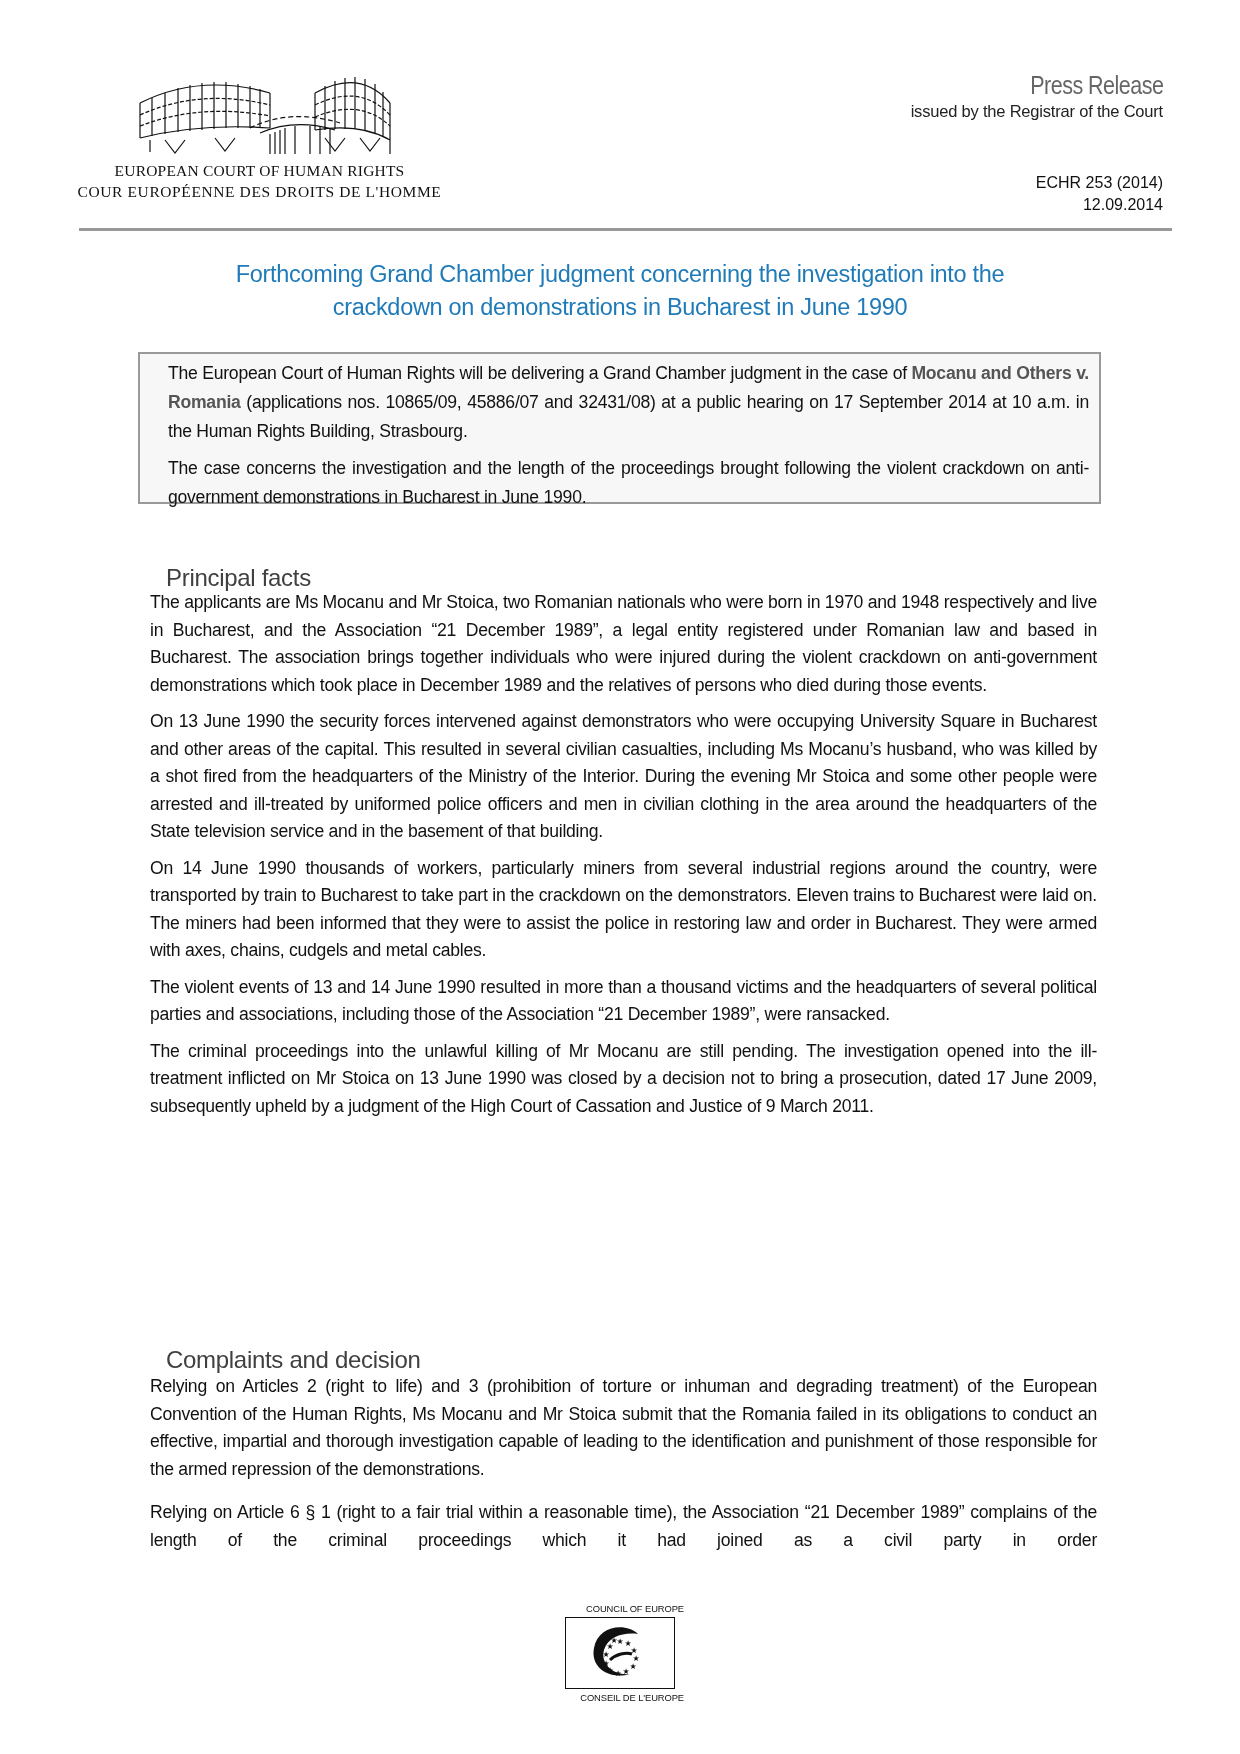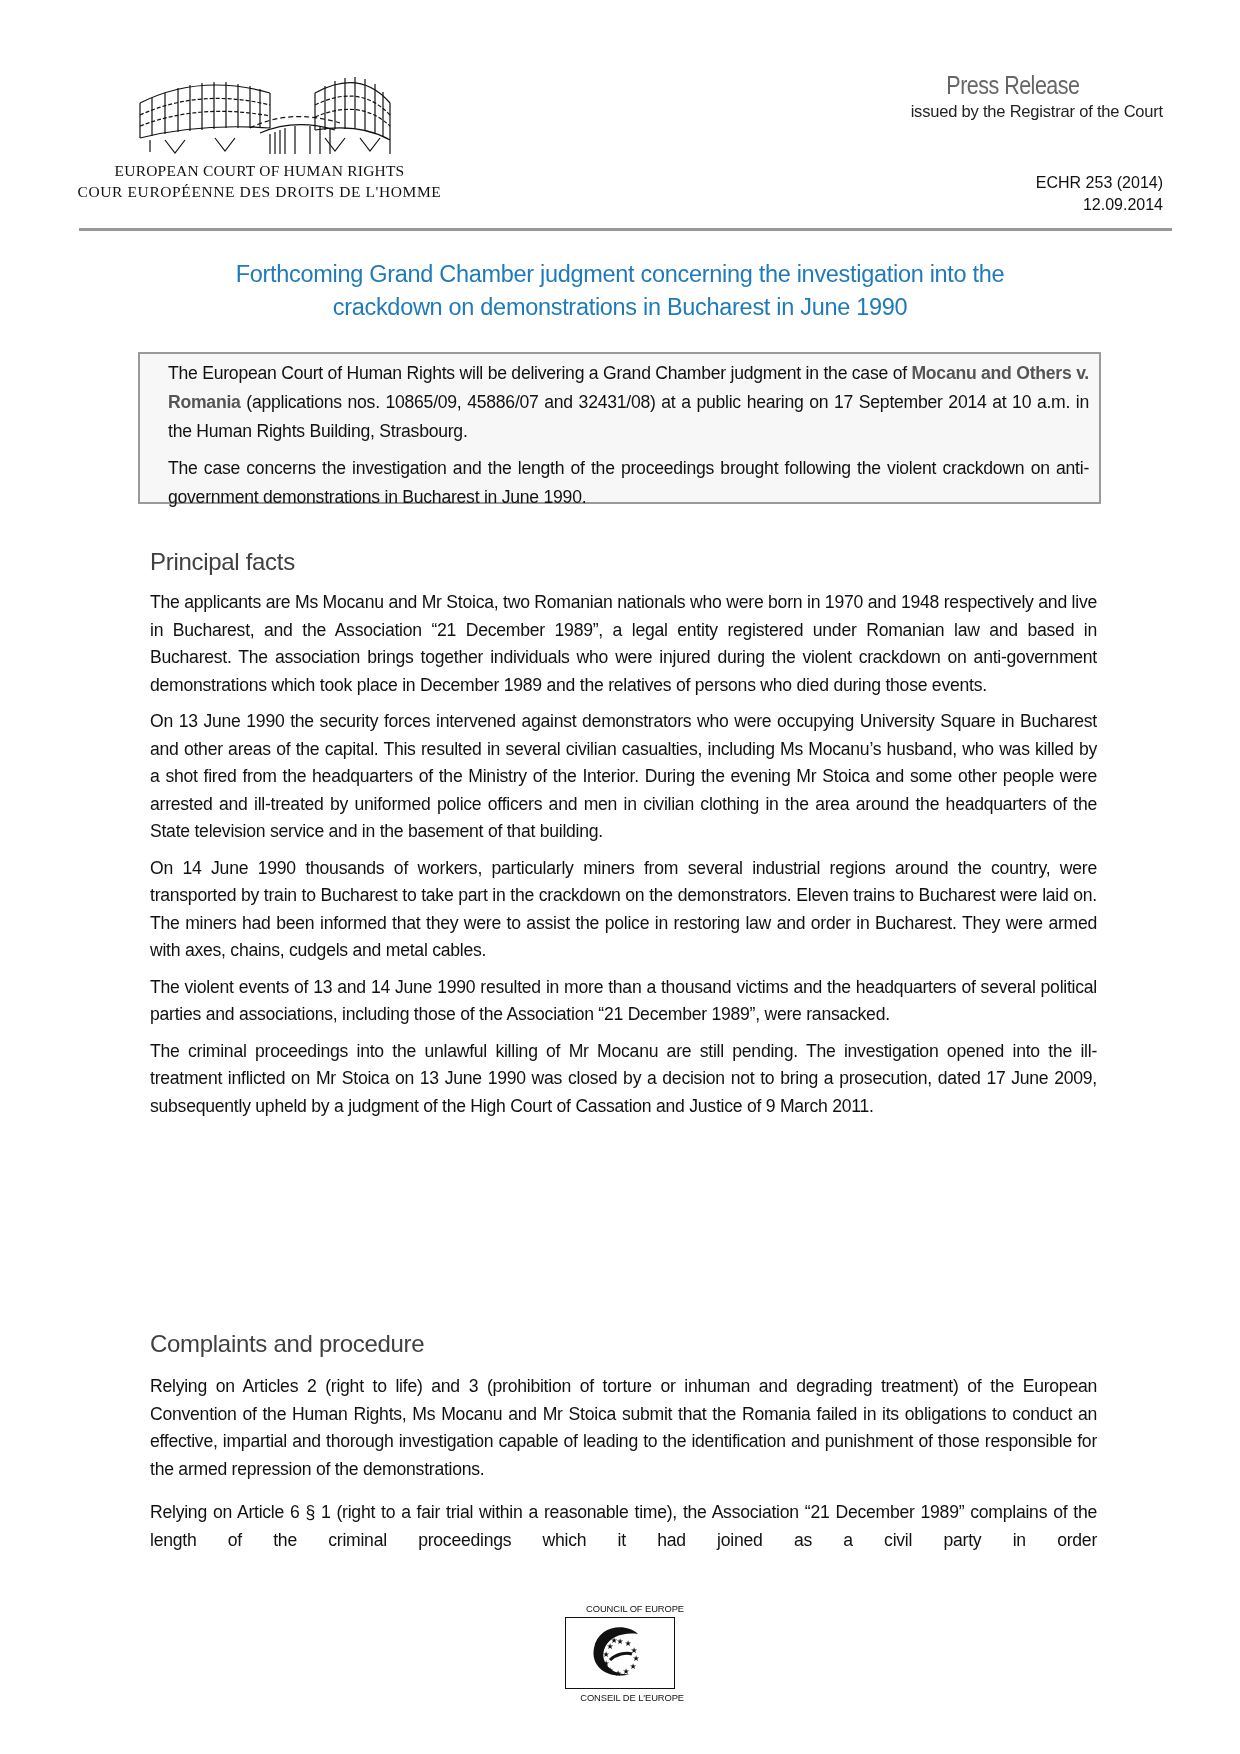--- a/index.html
+++ b/index.html
@@ -44,21 +44,21 @@
     .court-name-fr {
       font-size: 15.5px;
       margin-top: 3px;
       letter-spacing: 0.6px;
     }
 
     .press-block {
       position: absolute;
       right: 77px;
       top: 70px;
-      text-align: left;
+      text-align: right;
     }
     .press-title {
       font-size: 25px;
       color: #666666;
       font-family: "Liberation Sans Narrow", "Liberation Sans", sans-serif;
       letter-spacing: -0.6px;
       transform: scaleX(0.86);
       transform-origin: right center;
       line-height: 30px;
     }
@@ -132,21 +132,21 @@
       text-align: justify;
       letter-spacing: -0.25px;
     }
     .body-col p { margin: 0 0 9px 0; }
     .section-heading {
       position: absolute;
       left: 150px;
       color: #404040;
       font-size: 24px;
       font-weight: normal;
-      margin: 0;
+      margin: 16px;
       letter-spacing: -0.3px;
     }
 
     
     .coe-logo {
       position: absolute;
       left: 556px;
       top: 1603px;
       width: 128px;
       text-align: center;
@@ -256,21 +256,21 @@
 
   <h2 class="section-heading" style="top:548px;">Principal facts</h2>
   <div class="body-col" style="top:589px;">
     <p>The applicants are Ms Mocanu and Mr Stoica, two Romanian nationals who were born in 1970 and 1948 respectively and live in Bucharest, and the Association “21 December 1989”, a legal entity registered under Romanian law and based in Bucharest. The association brings together individuals who were injured during the violent crackdown on anti-government demonstrations which took place in December 1989 and the relatives of persons who died during those events.</p>
     <p>On 13 June 1990 the security forces intervened against demonstrators who were occupying University Square in Bucharest and other areas of the capital. This resulted in several civilian casualties, including Ms Mocanu’s husband, who was killed by a shot fired from the headquarters of the Ministry of the Interior. During the evening Mr Stoica and some other people were arrested and ill-treated by uniformed police officers and men in civilian clothing in the area around the headquarters of the State television service and in the basement of that building.</p>
     <p>On 14 June 1990 thousands of workers, particularly miners from several industrial regions around the country, were transported by train to Bucharest to take part in the crackdown on the demonstrators. Eleven trains to Bucharest were laid on. The miners had been informed that they were to assist the police in restoring law and order in Bucharest. They were armed with axes, chains, cudgels and metal cables.</p>
     <p>The violent events of 13 and 14 June 1990 resulted in more than a thousand victims and the headquarters of several political parties and associations, including those of the Association “21 December 1989”, were ransacked.</p>
     <p>The criminal proceedings into the unlawful killing of Mr Mocanu are still pending. The investigation opened into the ill-treatment inflicted on Mr Stoica on 13 June 1990 was closed by a decision not to bring a prosecution, dated 17 June 2009, subsequently upheld by a judgment of the High Court of Cassation and Justice of 9 March 2011.</p>
   </div>
 
-  <h2 class="section-heading" style="top:1330px;">Complaints and procedure</h2>
+  <h2 class="section-heading" style="top:1330px;">Complaints and decision</h2>
   <div class="body-col" style="top:1373px;">
     <p>Relying on Articles 2 (right to life) and 3 (prohibition of torture or inhuman and degrading treatment) of the European Convention of the Human Rights, Ms Mocanu and Mr Stoica submit that the Romania failed in its obligations to conduct an effective, impartial and thorough investigation capable of leading to the identification and punishment of those responsible for the armed repression of the demonstrations.</p>
     <p style="text-align:justify; text-align-last:justify;margin-top:16px;">Relying on Article 6 § 1 (right to a fair trial within a reasonable time), the Association “21 December 1989” complains of the length of the criminal proceedings which it had joined as a civil party in order</p>
   </div>
 
   <div class="coe-logo">
     <div class="coe-top">COUNCIL OF EUROPE</div>
     <div class="coe-frame">
       <svg width="80" height="62" viewBox="0 0 80 62">
         <path d="M58 12 C 45 0, 18 4, 14 26 C 10 46, 30 58, 50 52 C 34 54, 20 42, 24 28 C 28 14, 45 10, 58 12 Z" fill="#111"></path>

